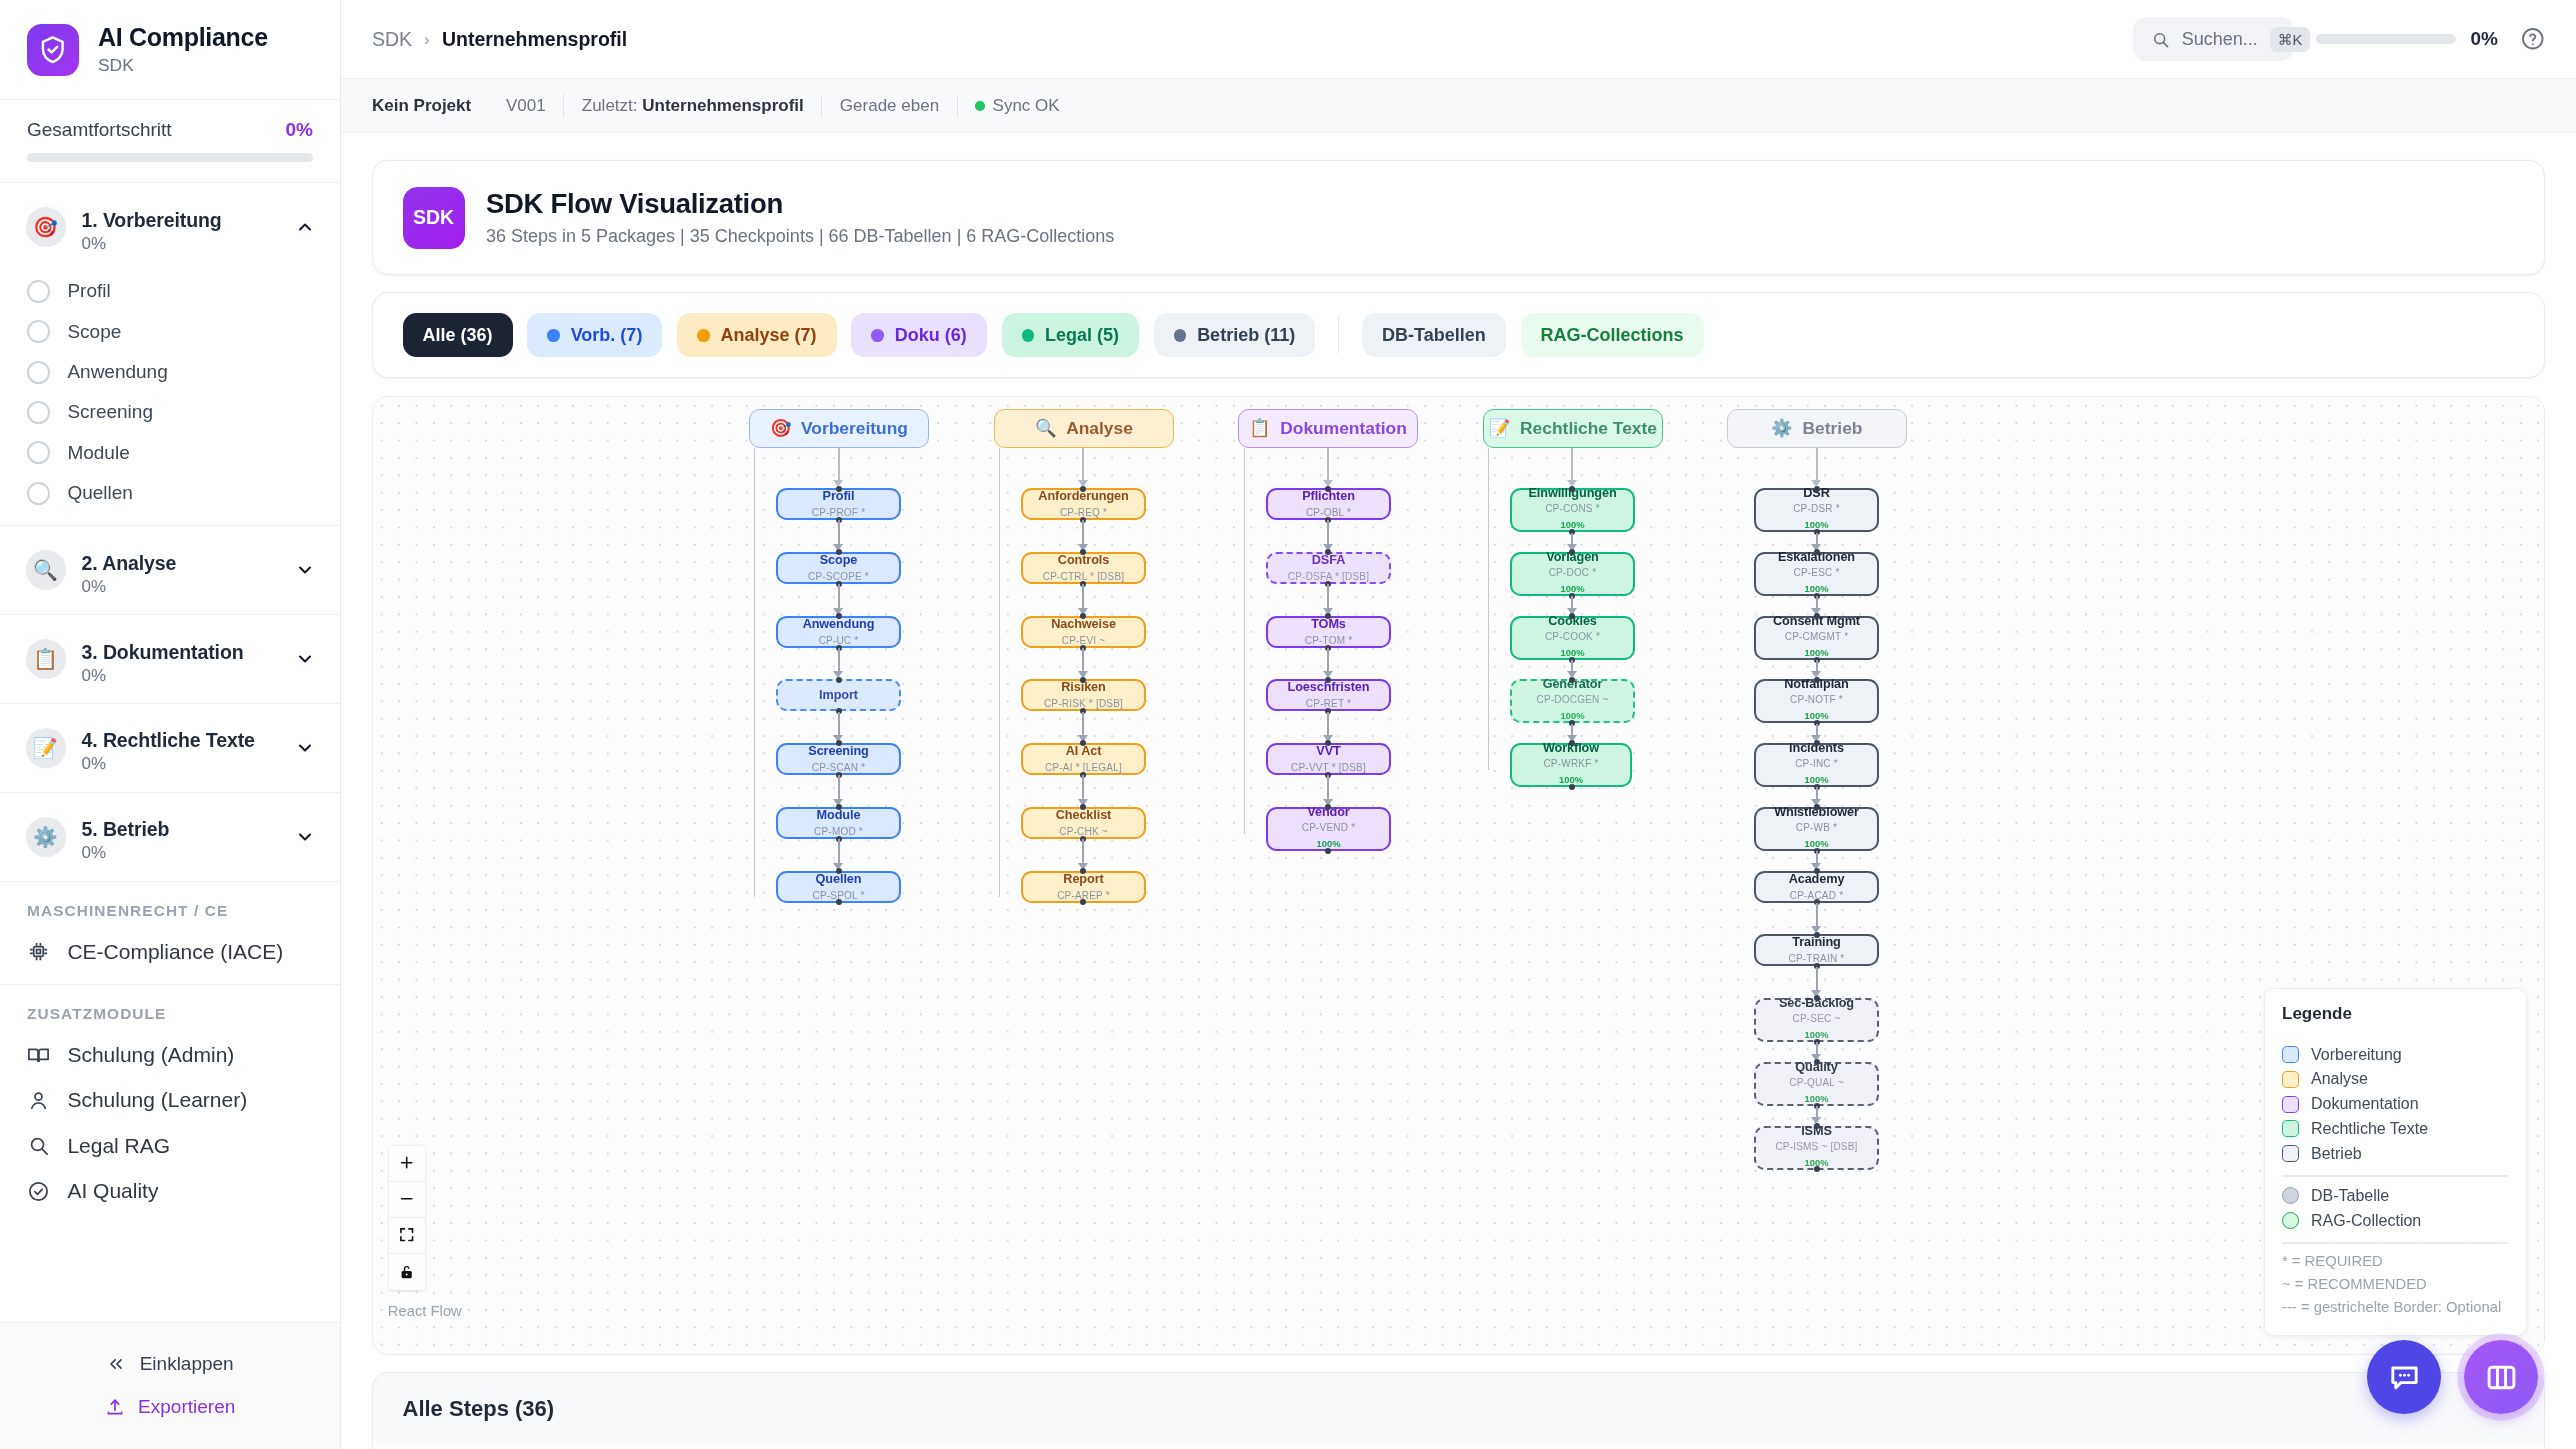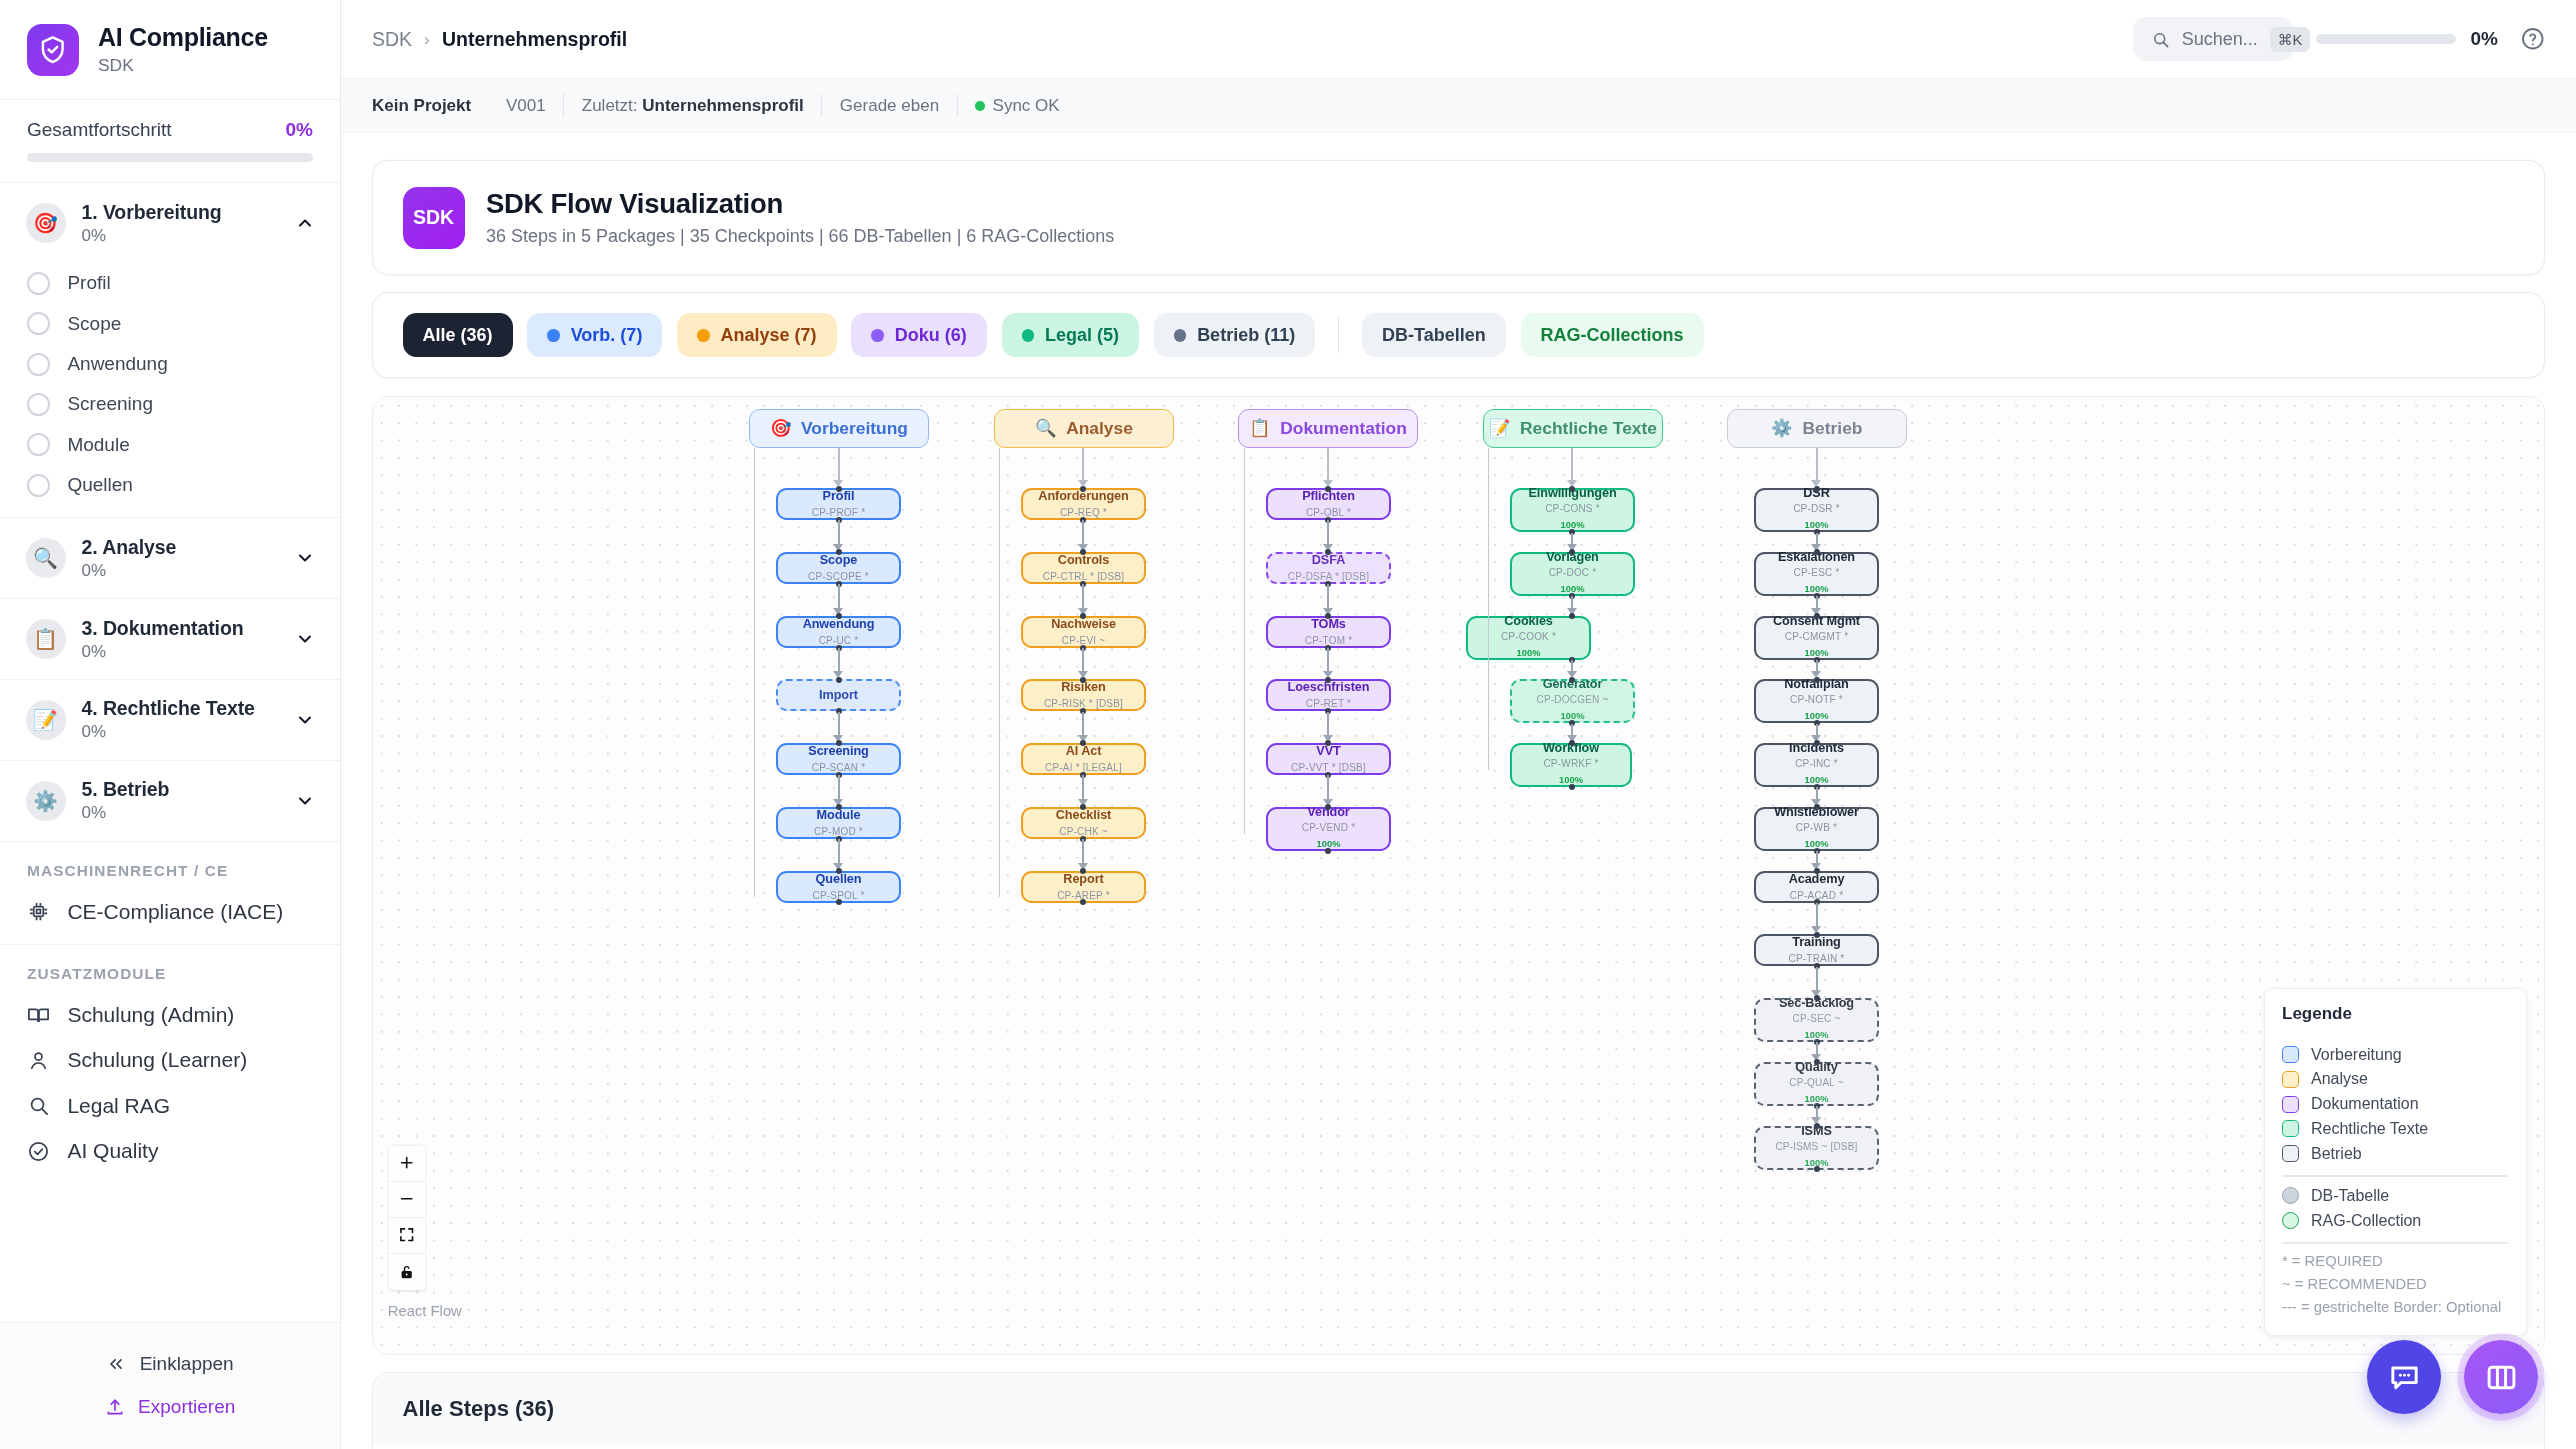--- a/index.html
+++ b/index.html
@@ -32,21 +32,21 @@
   .sb-progress-label { font-size: 19px; color:#374151; }
   .sb-progress-val { font-size: 19px; font-weight: 700; color:#8b2fe0; }
   .sb-progress-bar { margin-top: 12px; height: 9.4px; border-radius: 4.7px; background:#e5e7eb; }
 
   .sb-section { border-bottom: 1.3px solid #eef0f3; }
   .sb-sec-head { display:flex; align-items:center; gap:16px; padding: 17.4px 25.5px; cursor:pointer; }
   .sb-sec-ico {
     width: 40px; height:40px; flex:0 0 40px; border-radius:50%;
     background:#e9eaee; display:flex; align-items:center; justify-content:center; font-size:20px;
   }
-  .sb-sec-txt { flex:1; }
+  .sb-sec-txt { flex:1;margin-top:8px; }
   .sb-sec-name { font-size: 19.5px; font-weight:700; color:#1f2937; letter-spacing:-0.1px; }
   .sb-sec-pct { font-size: 17px; color:#6b7280; margin-top:2px; }
   .chev { width:20px; height:20px; color:#111827; flex:0 0 20px; }
 
   .sb-subitems { padding: 0 0 12px 0; }
   .sb-subitem { display:flex; align-items:center; gap:17.4px; padding: 8.7px 25.5px 8.7px 27px; cursor:pointer; }
   .sb-radio { width: 23px; height:23px; flex:0 0 23px; border-radius:50%; border:2px solid #cfd4dc; background:#fff; }
   .sb-subitem-label { font-size: 19px; color:#3f4855; }
 
   .sb-grouplabel { font-size: 15.4px; font-weight:700; letter-spacing:1.1px; color:#9aa2ae; padding: 20px 27px 9.4px 27px; }
@@ -647,21 +647,21 @@
             <div class="node" style="left: 1137px; top: 155px; width: 125px; height: 44px; background: rgb(205, 245, 225); border-color: rgb(16, 185, 129); border-style: solid;">
               <div class="node-title" style="color:#065f46">Vorlagen</div>
               <div class="node-code">CP-DOC *</div>
               <div class="node-pct">100%</div>
               <div class="node-bar"></div>
             </div>
             <div class="port" style="left: 1196px; top: 152px;"></div>
             <div class="port" style="left: 1196px; top: 196px;"></div>
             <div class="edge" style="left: 1198px; top: 199px; width: 2px; height: 12.7px;"></div>
             <div class="arrow" style="left: 1194px; top: 211px;"></div>
-            <div class="node" style="left: 1093px; top: 219px; width: 125px; height: 44px; background: rgb(205, 245, 225); border-color: rgb(16, 185, 129); border-style: solid;">
+            <div class="node" style="left: 1137px; top: 219px; width: 125px; height: 44px; background: rgb(205, 245, 225); border-color: rgb(16, 185, 129); border-style: solid;">
               <div class="node-title" style="color:#065f46">Cookies</div>
               <div class="node-code">CP-COOK *</div>
               <div class="node-pct">100%</div>
               <div class="node-bar"></div>
             </div>
             <div class="port" style="left: 1196px; top: 216px;"></div>
             <div class="port" style="left: 1196px; top: 260px;"></div>
             <div class="edge" style="left: 1198px; top: 263px; width: 2px; height: 12.7px;"></div>
             <div class="arrow" style="left: 1194px; top: 274px;"></div>
             <div class="node" style="left: 1137px; top: 282px; width: 125px; height: 44px; background: rgb(205, 245, 225); border-color: rgb(16, 185, 129); border-style: dashed; opacity: 0.92;">

